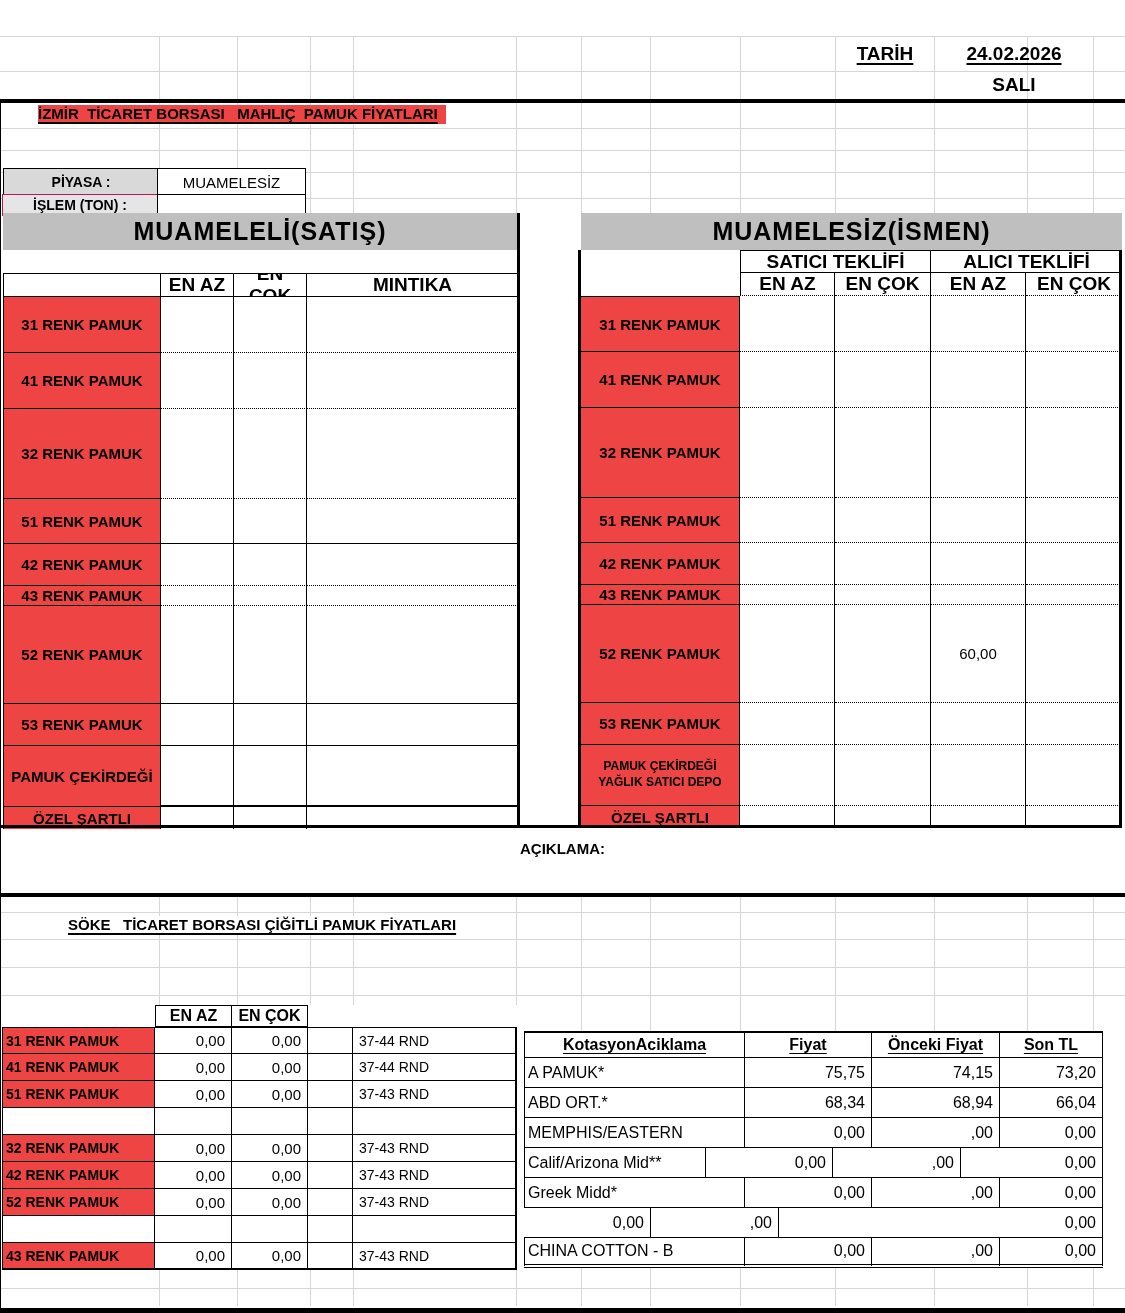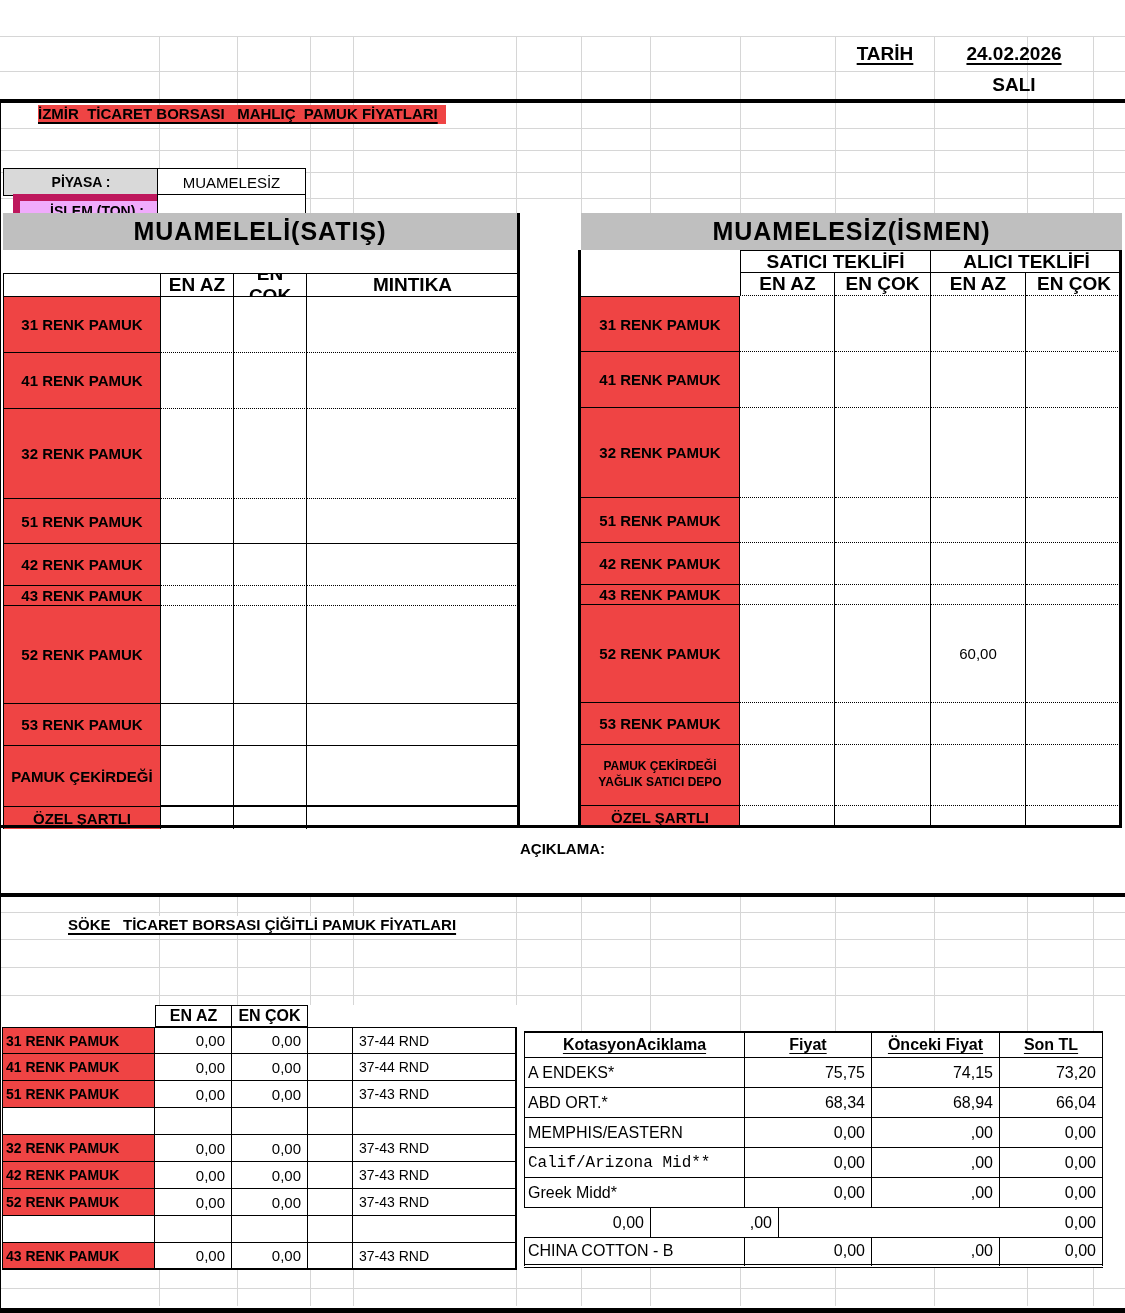--- a/index.html
+++ b/index.html
@@ -17,21 +17,21 @@
   #dateval{left:934px;top:40px;width:160px;height:28px;font-size:19px;z-index:1}
   #day{left:934px;top:73px;width:160px;height:24px;font-size:19px;z-index:1}
 
   #izmir-title{left:38px;top:105px;font-size:15px;background:#ef4444;padding:0 8px 2px 0;
     white-space:pre;z-index:1;text-underline-offset:3px}
   #soke-title{left:68px;top:916px;font-size:15px;background:#fff;padding:0 8px 2px 0;
     white-space:pre;z-index:2;text-underline-offset:3px}
 
   #piyasa-label{left:3px;top:168px;width:154px;height:26px;background:#d9d9d9;border:1px solid #000;font-size:14px;z-index:1}
   #piyasa-value{left:157px;top:168px;width:147px;height:26px;background:#fff;border:1px solid #000;font-size:15px;font-weight:normal;z-index:1}
-  #islem-label{left:13px;top:194px;width:154px;height:20px;background:#f0abfc;border:7px solid #be185d;font-size:14px;z-index:1}
+  #islem-label{left:2px;top:194px;width:154px;height:20px;background:#e5e5e5;border:1px solid #be185d;font-size:14px;z-index:1}
   #islem-value{left:157px;top:194px;width:147px;height:20px;background:#fff;border:1px solid #000;z-index:1}
 
   #sec-left{left:3px;top:213px;width:514px;height:37px;background:#bfbfbf;font-size:25px;letter-spacing:1px;z-index:1}
   #sec-right{left:581px;top:213px;width:541px;height:37px;background:#bfbfbf;font-size:25px;letter-spacing:1px;z-index:1}
 
   #left-table{left:3px;top:273px;width:514px;border-top:1px solid #000;border-left:1px solid #000;z-index:2}
   #right-table{left:581px;top:250px;width:541px;z-index:2}
   #soke-table{left:2px;top:1005px;width:515px;z-index:2}
   #kotasyon-table{left:524px;top:1031px;width:579px;z-index:2}
 
@@ -378,39 +378,39 @@
       </div>
     </div>
   <div class="abs" id="kotasyon-table">
       <div class="trow" style="height: 27px;">
         <div class="c bl bt2 br bs hfont2 b uh" style="width: 221px;">KotasyonAciklama</div>
         <div class="c bt2 br bs hfont2 b uh" style="width: 127px;">Fiyat</div>
         <div class="c bt2 br bs hfont2 b uh" style="width: 128px;">Önceki Fiyat</div>
         <div class="c bt2 br bs hfont2 b uh" style="flex: 1 1 auto;">Son TL</div>
       </div>
       <div class="trow" style="height: 30px;">
-        <div class="c bl br kotlab bs" style="width: 221px;">A ENDEKS*</div>
+        <div class="c bl br kotlab bs" style="width: 221px;">A PAMUK*</div>
         <div class="c br num2 bs" style="width: 127px;">75,75</div>
         <div class="c br num2 bs" style="width: 128px;">74,15</div>
         <div class="c br num2 bs" style="flex: 1 1 auto;">73,20</div>
       </div>
       <div class="trow" style="height: 30px;">
         <div class="c bl br kotlab bs" style="width: 221px;">ABD ORT.*</div>
         <div class="c br num2 bs" style="width: 127px;">68,34</div>
         <div class="c br num2 bs" style="width: 128px;">68,94</div>
         <div class="c br num2 bs" style="flex: 1 1 auto;">66,04</div>
       </div>
       <div class="trow" style="height: 30px;">
         <div class="c bl br kotlab bs" style="width: 221px;">MEMPHIS/EASTERN</div>
         <div class="c br num2 bs" style="width: 127px;">0,00</div>
         <div class="c br num2 bs" style="width: 128px;">,00</div>
         <div class="c br num2 bs" style="flex: 1 1 auto;">0,00</div>
       </div>
       <div class="trow" style="height: 30px;">
-        <div class="c bl br kotlab bs" style="width: 221px; font-family: Liberation Mono, monospace;">Calif/Arizona Mid**</div>
+        <div class="c bl br kotlab bs" style="width: 182px;">Calif/Arizona Mid**</div>
         <div class="c br num2 bs" style="width: 127px;">0,00</div>
         <div class="c br num2 bs" style="width: 128px;">,00</div>
         <div class="c br num2 bs" style="flex: 1 1 auto;">0,00</div>
       </div>
       <div class="trow" style="height: 30px;">
         <div class="c bl br kotlab bs" style="width: 221px;">Greek Midd*</div>
         <div class="c br num2 bs" style="width: 127px;">0,00</div>
         <div class="c br num2 bs" style="width: 128px;">,00</div>
         <div class="c br num2 bs" style="flex: 1 1 auto;">0,00</div>
       </div>

